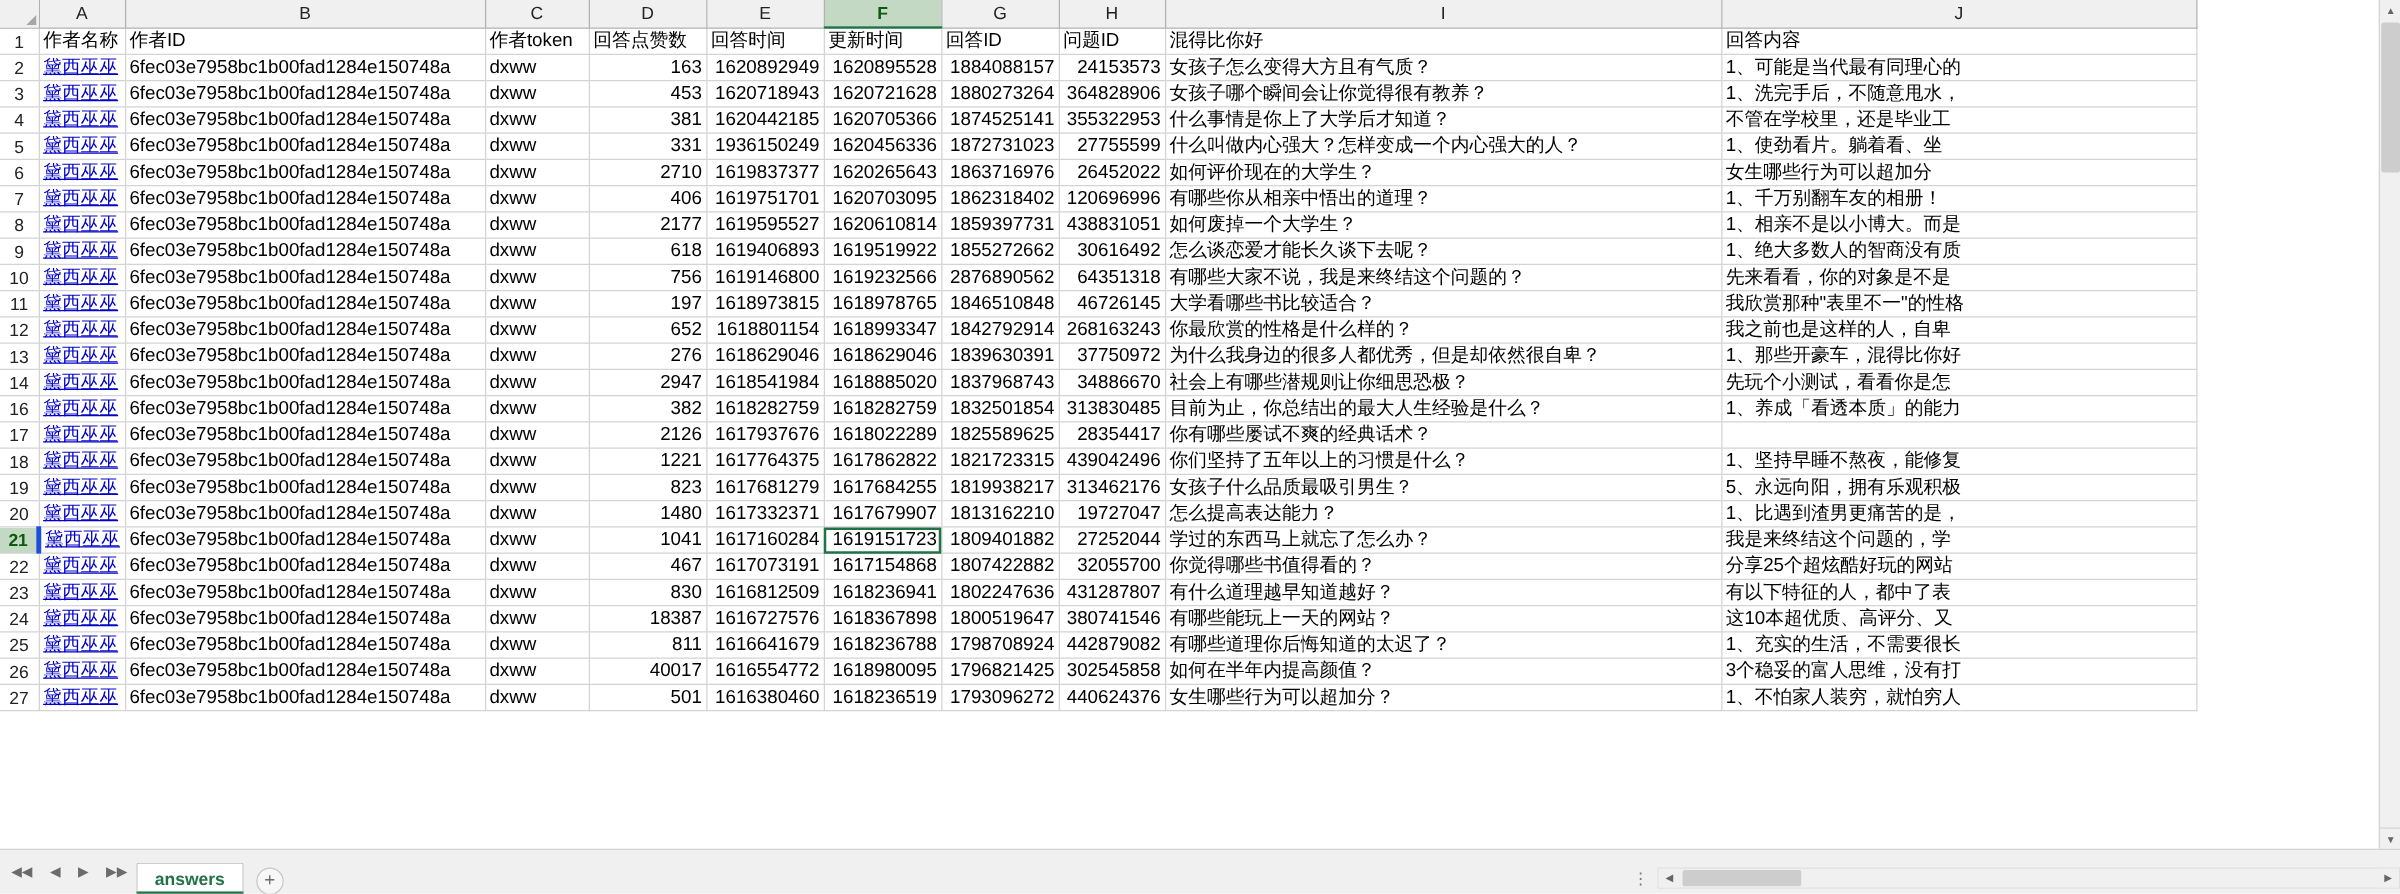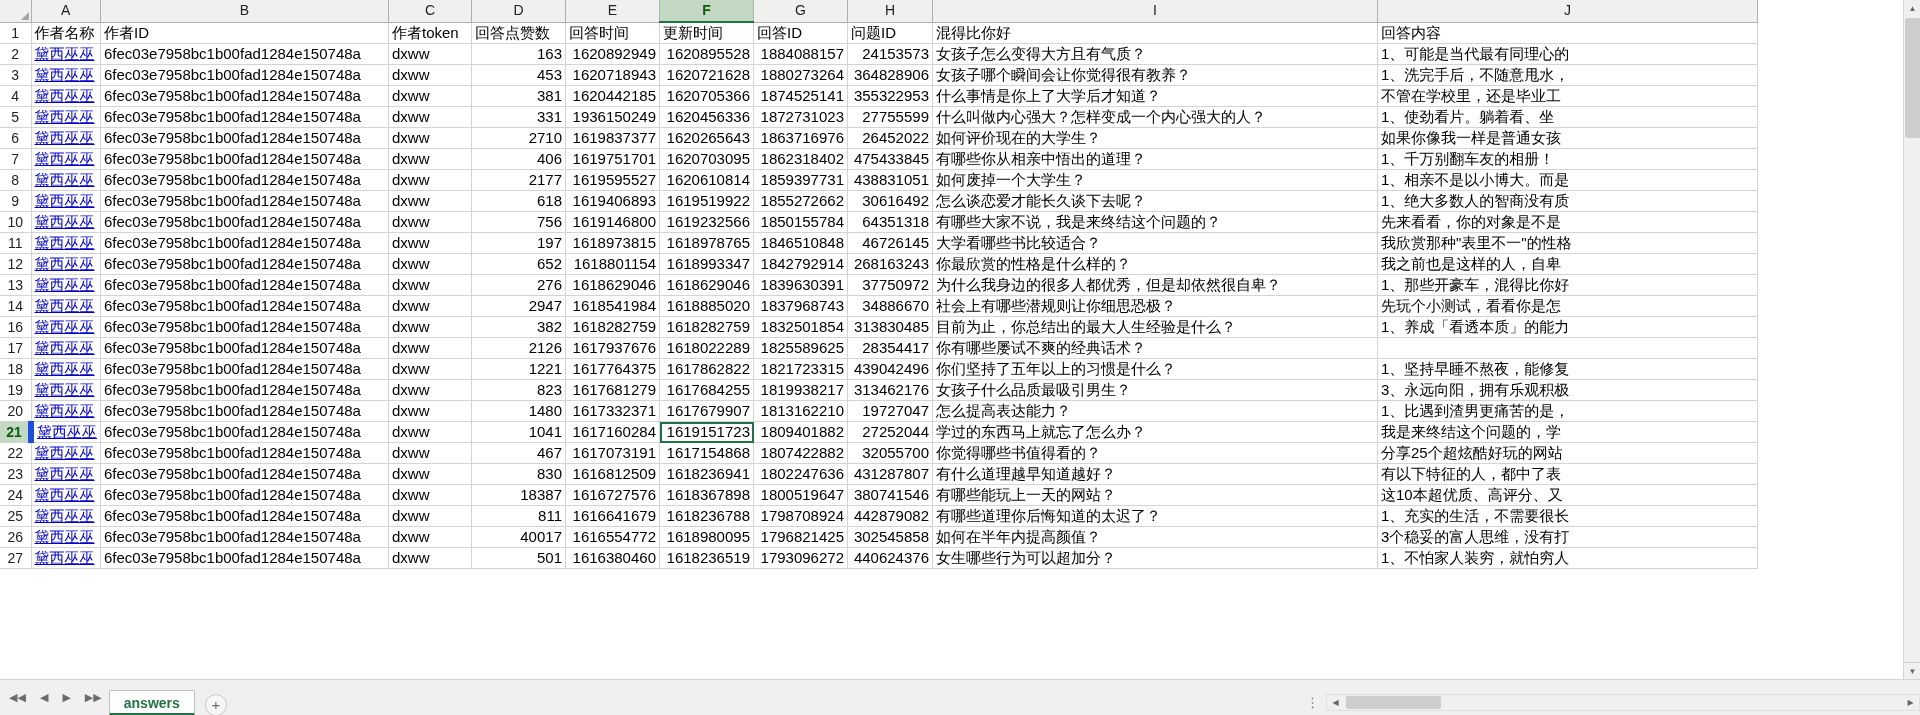--- a/index.html
+++ b/index.html
@@ -92,21 +92,21 @@
     border-bottom: 1px solid #d0d0d0;
     text-align: center;
     font-size: 14px;
     color: #222;
     width: 31px;
   }
   td.rowhead.sel {
     background: #c3d9c3;
     color: #0b5c0b;
     font-weight: bold;
-    border-right: 6px solid #1d4ed8;
+    border-right: 4px solid #1d4ed8;
   }
 
   
   td.c { }
   td.num { text-align: right; padding-right: 5px; }
   td.txt { text-align: left; }
   td.link { color: #0000c8; text-decoration: underline; font-family: Liberation Serif, serif; }
 
   td.active {
     outline: 2px solid #217346;
@@ -326,32 +326,32 @@
               <td class="rowhead">6</td>
               <td class="c w-a txt link">黛西巫巫</td>
               <td class="c w-b txt">6fec03e7958bc1b00fad1284e150748a</td>
               <td class="c w-c txt">dxww</td>
               <td class="c w-d num">2710</td>
               <td class="c w-e num">1619837377</td>
               <td class="c w-f num">1620265643</td>
               <td class="c w-g num">1863716976</td>
               <td class="c w-h num">26452022</td>
               <td class="c w-i txt">如何评价现在的大学生？</td>
-              <td class="c w-j txt">如果你像我一样是普通女孩</td>
+              <td class="c w-j txt">女生哪些行为可以超加分</td>
             </tr>
             <tr>
               <td class="rowhead">7</td>
               <td class="c w-a txt link">黛西巫巫</td>
               <td class="c w-b txt">6fec03e7958bc1b00fad1284e150748a</td>
               <td class="c w-c txt">dxww</td>
               <td class="c w-d num">406</td>
               <td class="c w-e num">1619751701</td>
               <td class="c w-f num">1620703095</td>
               <td class="c w-g num">1862318402</td>
-              <td class="c w-h num">475433845</td>
+              <td class="c w-h num">120696996</td>
               <td class="c w-i txt">有哪些你从相亲中悟出的道理？</td>
               <td class="c w-j txt">1、千万别翻车友的相册！</td>
             </tr>
             <tr>
               <td class="rowhead">8</td>
               <td class="c w-a txt link">黛西巫巫</td>
               <td class="c w-b txt">6fec03e7958bc1b00fad1284e150748a</td>
               <td class="c w-c txt">dxww</td>
               <td class="c w-d num">2177</td>
               <td class="c w-e num">1619595527</td>
@@ -375,21 +375,21 @@
               <td class="c w-j txt">1、绝大多数人的智商没有质</td>
             </tr>
             <tr>
               <td class="rowhead">10</td>
               <td class="c w-a txt link">黛西巫巫</td>
               <td class="c w-b txt">6fec03e7958bc1b00fad1284e150748a</td>
               <td class="c w-c txt">dxww</td>
               <td class="c w-d num">756</td>
               <td class="c w-e num">1619146800</td>
               <td class="c w-f num">1619232566</td>
-              <td class="c w-g num">1850155784</td>
+              <td class="c w-g num">2876890562</td>
               <td class="c w-h num">64351318</td>
               <td class="c w-i txt">有哪些大家不说，我是来终结这个问题的？</td>
               <td class="c w-j txt">先来看看，你的对象是不是</td>
             </tr>
             <tr>
               <td class="rowhead">11</td>
               <td class="c w-a txt link">黛西巫巫</td>
               <td class="c w-b txt">6fec03e7958bc1b00fad1284e150748a</td>
               <td class="c w-c txt">dxww</td>
               <td class="c w-d num">197</td>
@@ -482,21 +482,21 @@
               <td class="rowhead">19</td>
               <td class="c w-a txt link">黛西巫巫</td>
               <td class="c w-b txt">6fec03e7958bc1b00fad1284e150748a</td>
               <td class="c w-c txt">dxww</td>
               <td class="c w-d num">823</td>
               <td class="c w-e num">1617681279</td>
               <td class="c w-f num">1617684255</td>
               <td class="c w-g num">1819938217</td>
               <td class="c w-h num">313462176</td>
               <td class="c w-i txt">女孩子什么品质最吸引男生？</td>
-              <td class="c w-j txt">3、永远向阳，拥有乐观积极</td>
+              <td class="c w-j txt">5、永远向阳，拥有乐观积极</td>
             </tr>
             <tr>
               <td class="rowhead">20</td>
               <td class="c w-a txt link">黛西巫巫</td>
               <td class="c w-b txt">6fec03e7958bc1b00fad1284e150748a</td>
               <td class="c w-c txt">dxww</td>
               <td class="c w-d num">1480</td>
               <td class="c w-e num">1617332371</td>
               <td class="c w-f num">1617679907</td>
               <td class="c w-g num">1813162210</td>

